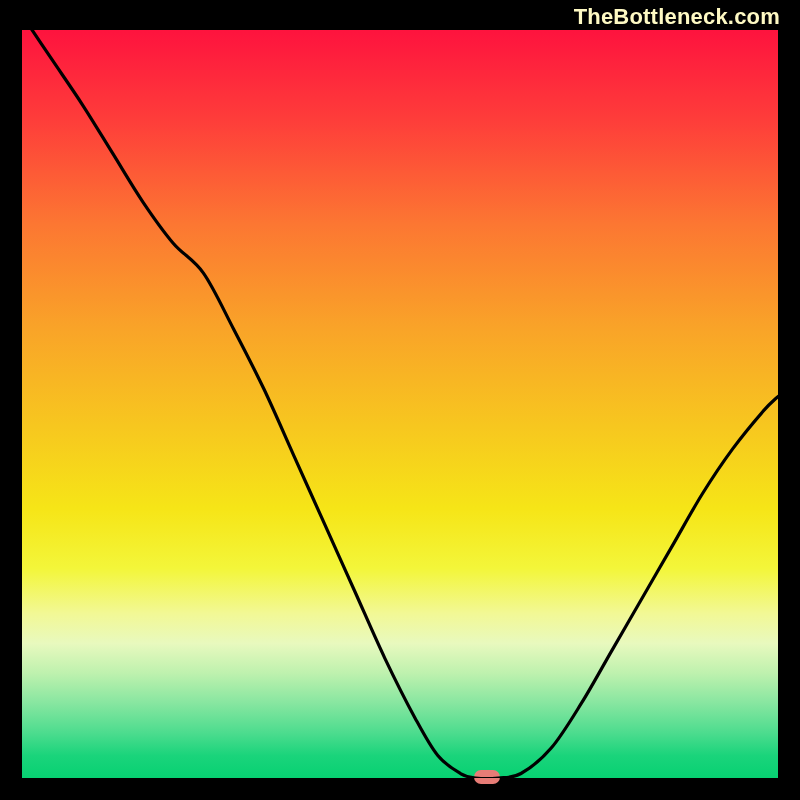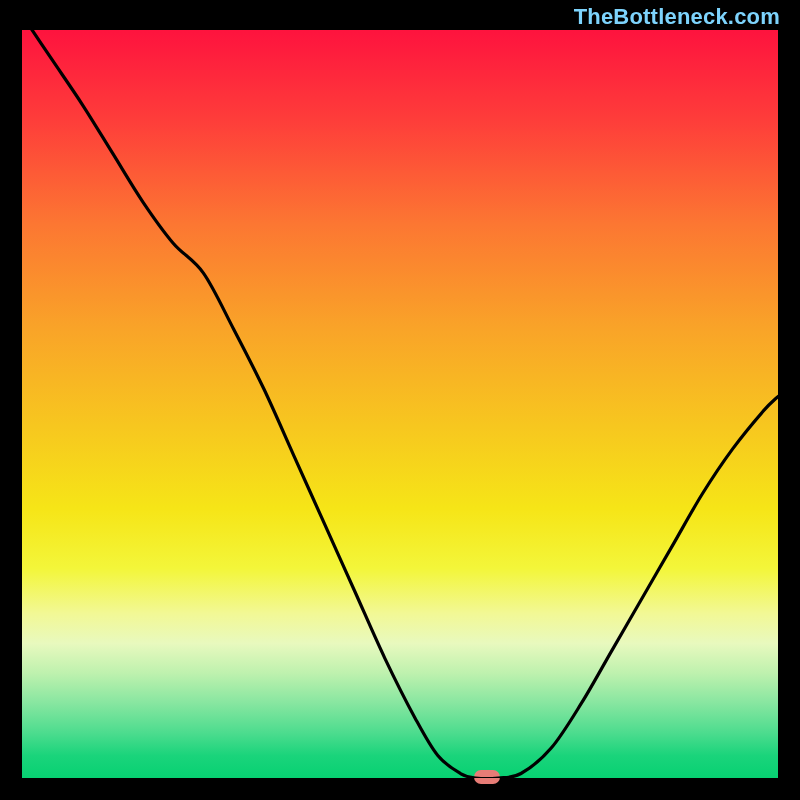--- a/index.html
+++ b/index.html
@@ -15,21 +15,21 @@
     width: 800px;
     height: 800px;
   }
   .watermark {
     position: absolute;
     top: 4px;
     right: 20px;
     font-family: Arial, Helvetica, sans-serif;
     font-size: 22px;
     font-weight: 600;
-    color: #7dd3fc;
+    color: #fef9c3;
     letter-spacing: 0.2px;
     z-index: 30;
   }
   .plot {
     position: absolute;
     left: 22px;
     top: 30px;
     width: 756px;
     height: 748px;
     background: linear-gradient(

